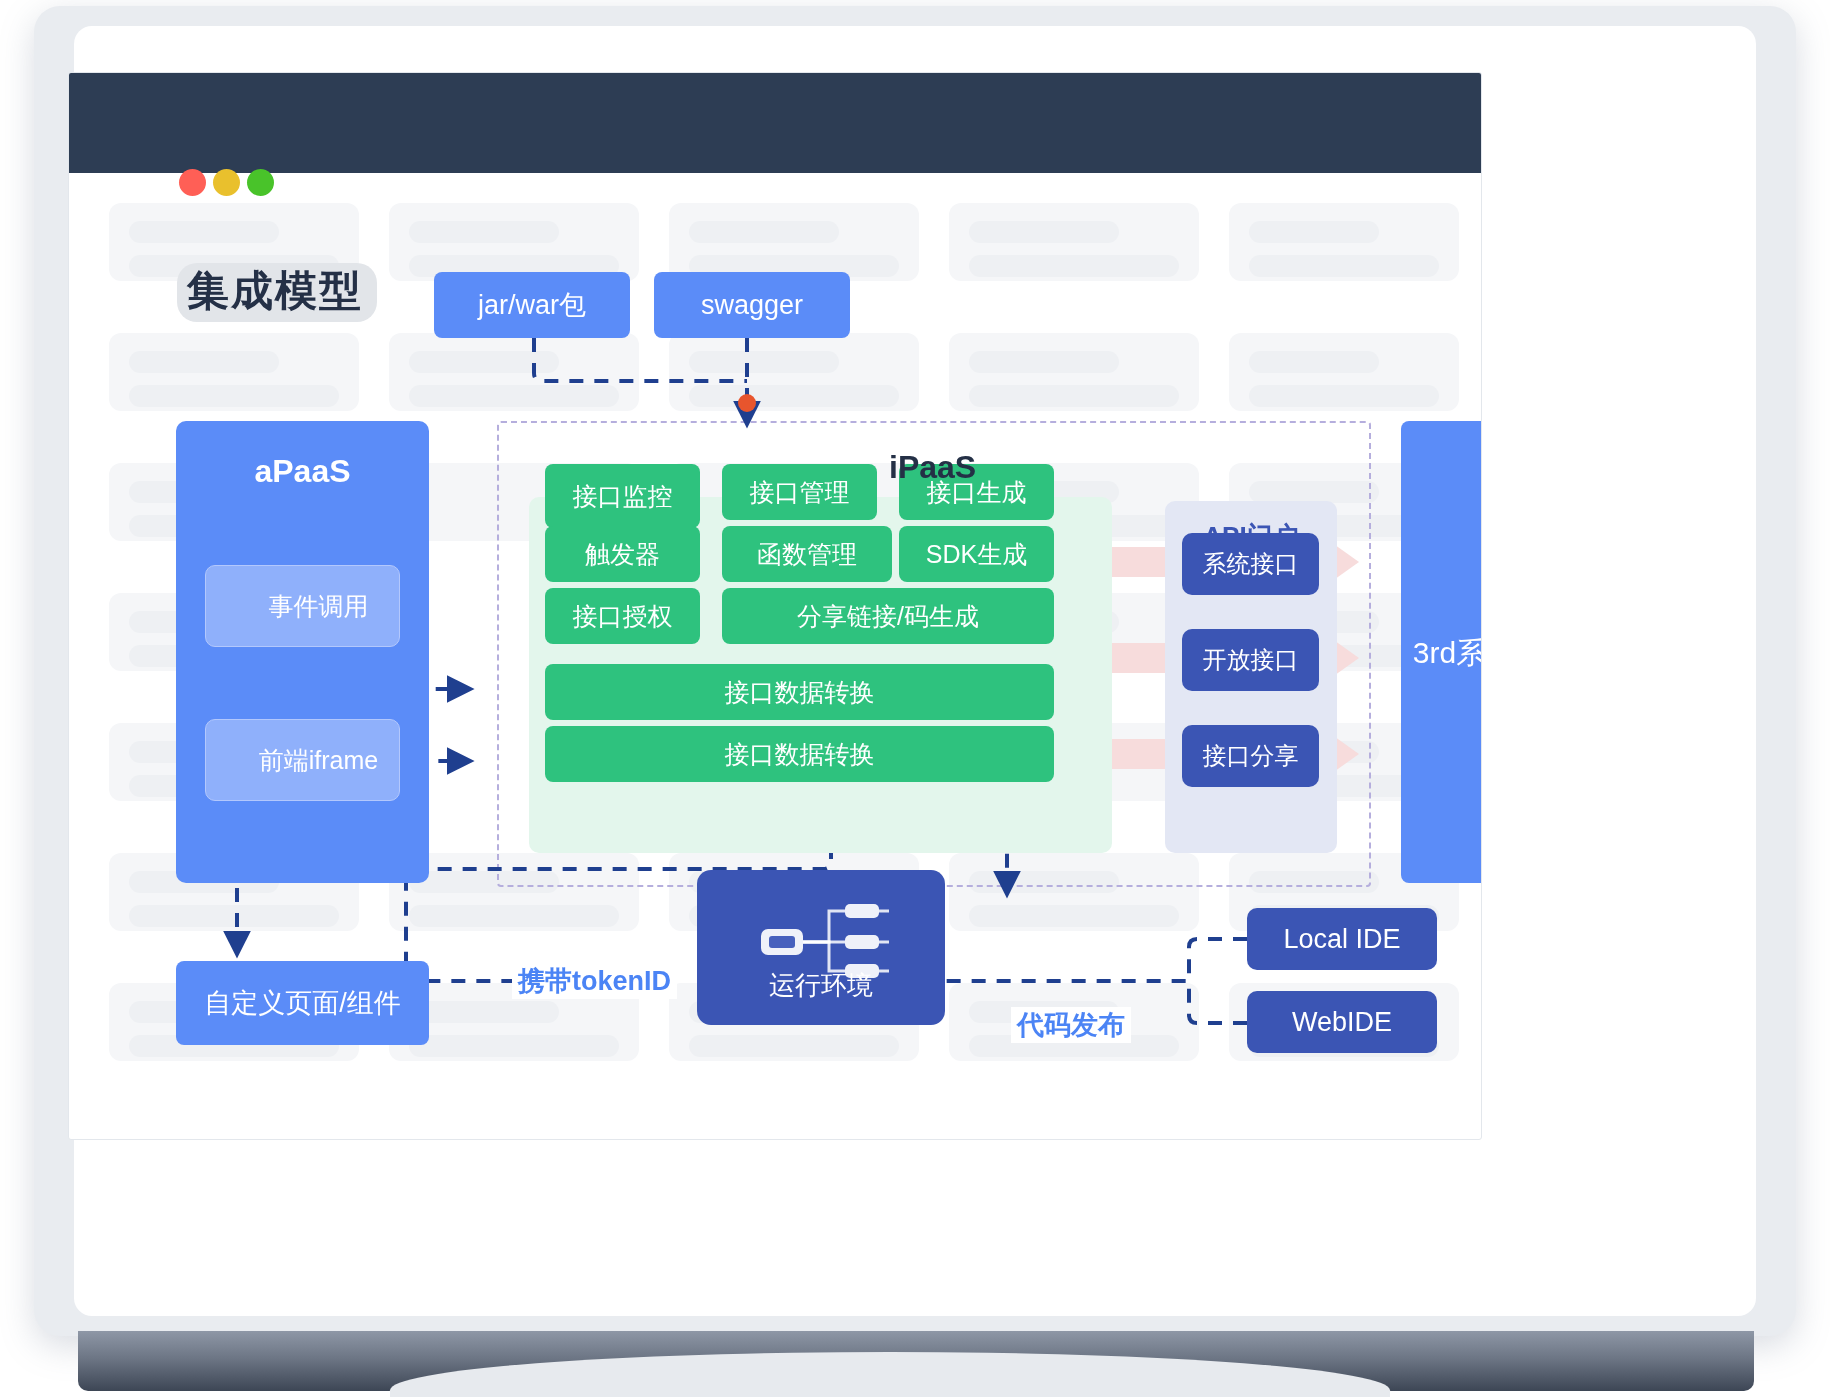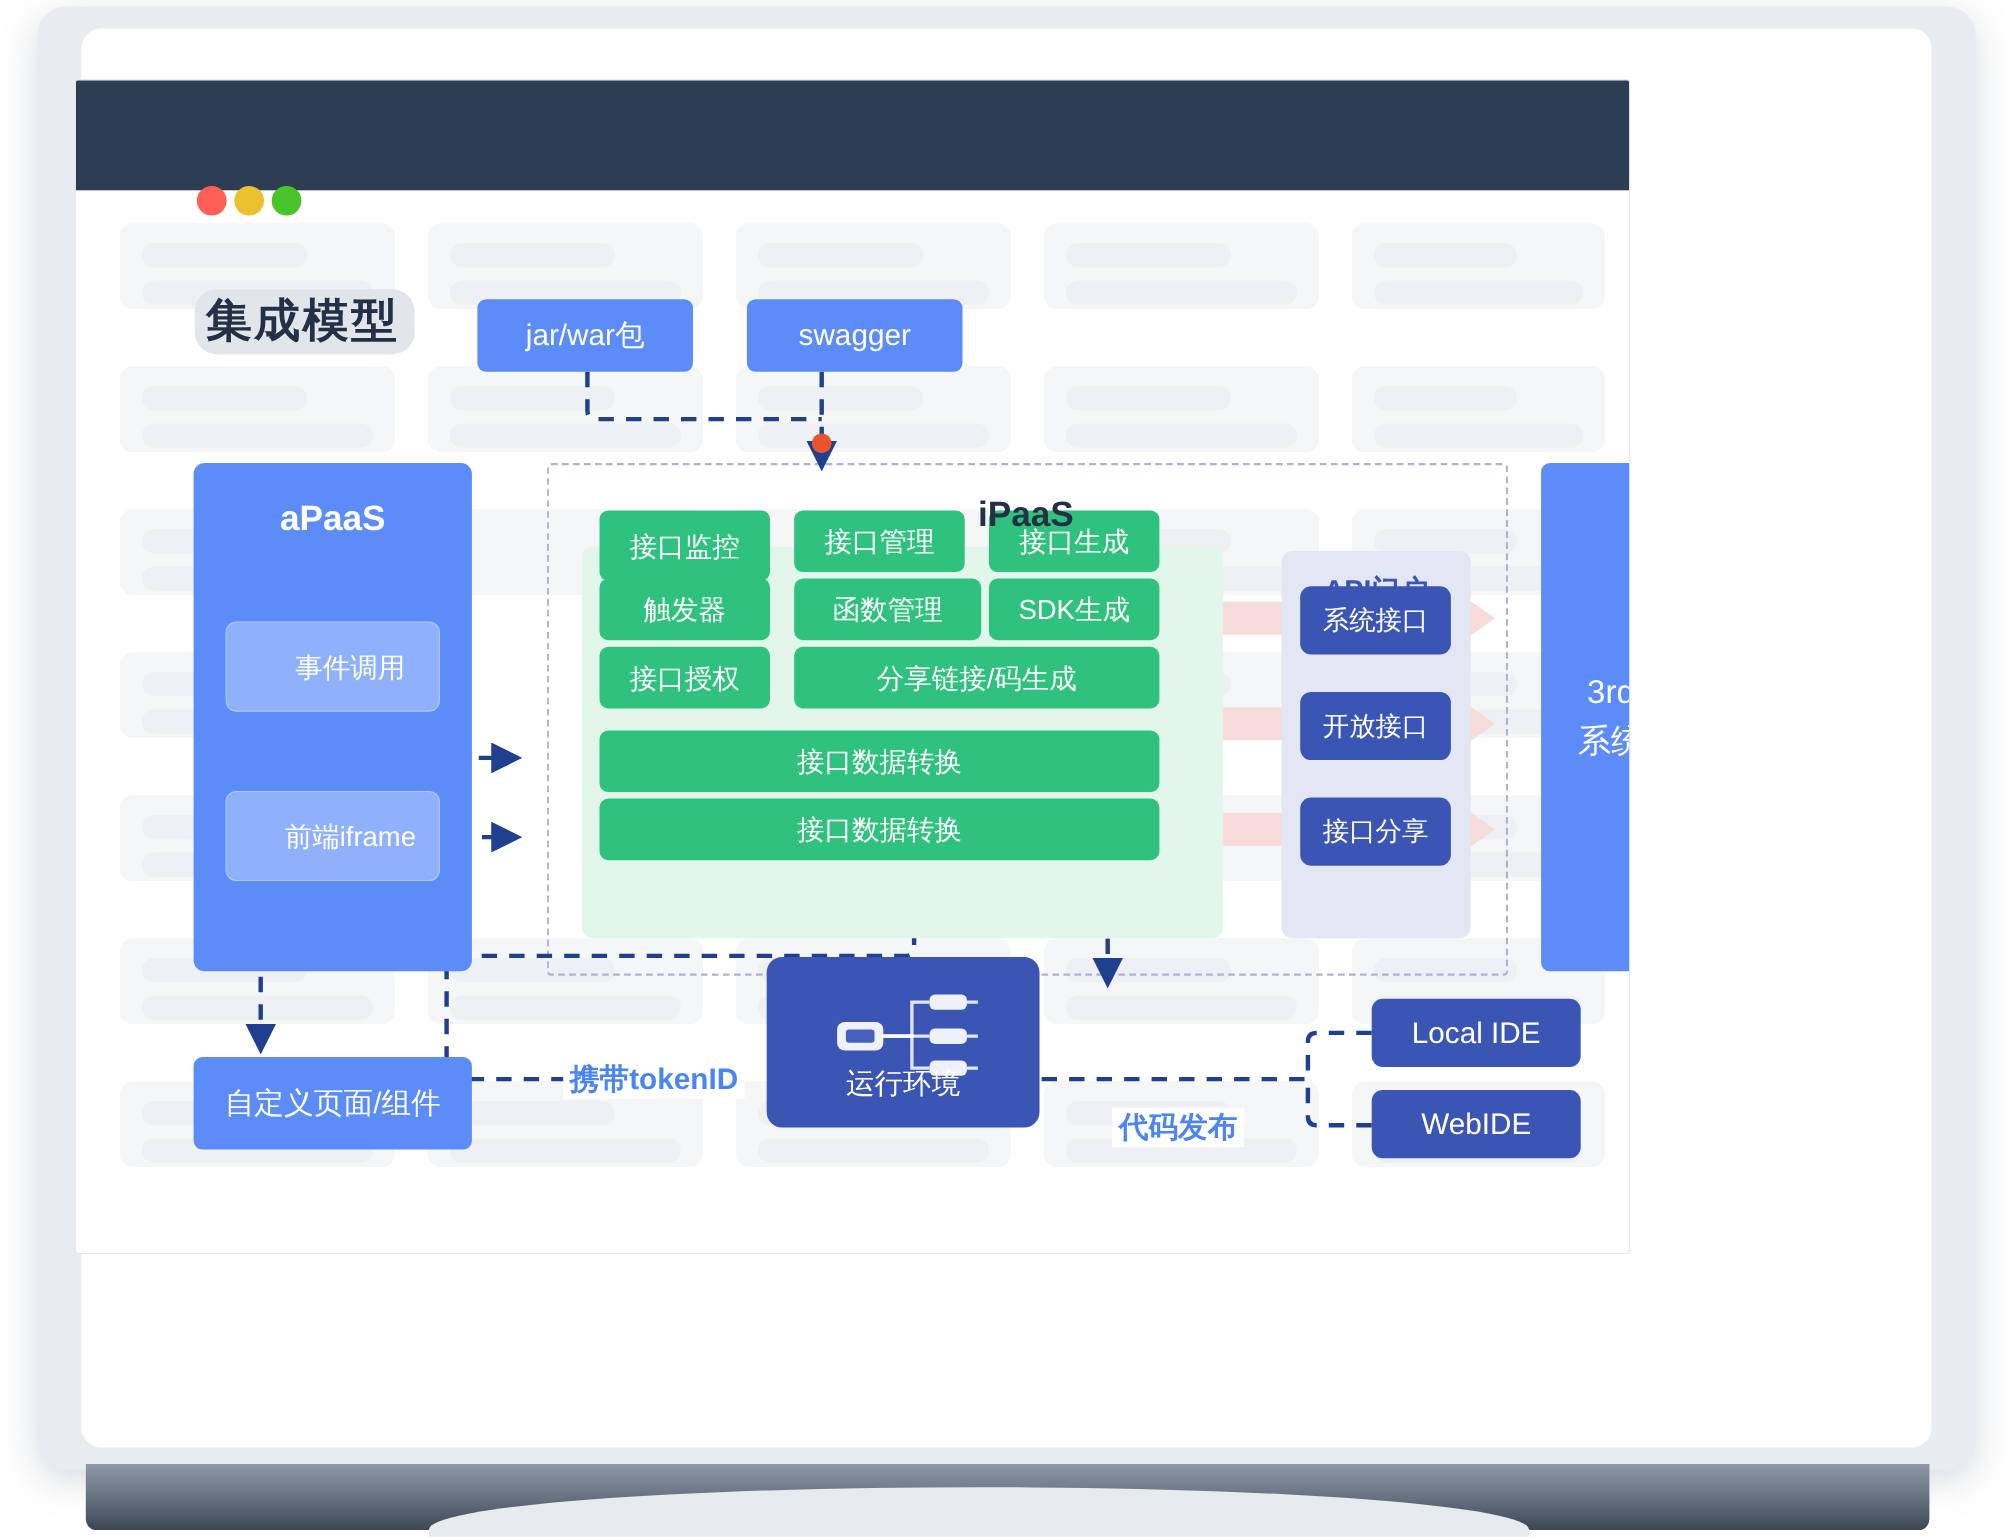--- a/index.html
+++ b/index.html
@@ -95,21 +95,21 @@
     position:absolute;left:1096px;top:428px;width:172px;height:352px;
     background:#e3e7f4;border-radius:10px;z-index:4;
   }
   #api-title{
     position:absolute;left:0;top:18px;width:100%;text-align:center;
     color:#3b55b4;font-size:26px;font-weight:bold;
   }
   #third-box{
     position:absolute;left:1332px;top:348px;width:127px;height:462px;
     background:#5b8cf8;border-radius:8px;z-index:5;
-    display:flex;flex-direction:column;align-items:center;justify-content:center;
+    display:flex;align-items:center;justify-content:center;
     color:#fff;font-size:30px;line-height:1.5;
   }
 
   
   .pinkarrow{position:absolute;height:54px;z-index:3;}
   .pinkarrow .bar{position:absolute;left:0;top:12px;height:30px;width:calc(100% - 36px);background:#f7dcdc;}
   .pinkarrow .head{
     position:absolute;right:0;top:0;width:0;height:0;
     border-top:27px solid transparent;border-bottom:27px solid transparent;
     border-left:38px solid #f7dcdc;
@@ -306,21 +306,21 @@
     <div class="node blue-lite" style="left:136px;top:492px;width:195px;height:82px;">
       <span>事件调用</span>
     </div>
     <div class="node blue-lite" style="left:136px;top:646px;width:195px;height:82px;">
       <span>前端iframe</span>
     </div>
 
     <div class="node blue" style="left:365px;top:199px;width:196px;height:66px;">
       <span>jar/war包</span>
     </div>
-    <div class="node blue" style="left:610px;top:199px;width:196px;height:66px;">
+    <div class="node blue" style="left:585px;top:199px;width:196px;height:66px;">
       <span>swagger</span>
     </div>
 
     <div class="node green" style="left:476px;top:391px;width:155px;height:64px;">
       <span>接口监控</span>
     </div>
     <div class="node green" style="left:653px;top:391px;width:155px;height:56px;">
       <span>接口管理</span>
     </div>
     <div class="node green" style="left:830px;top:391px;width:155px;height:56px;">

